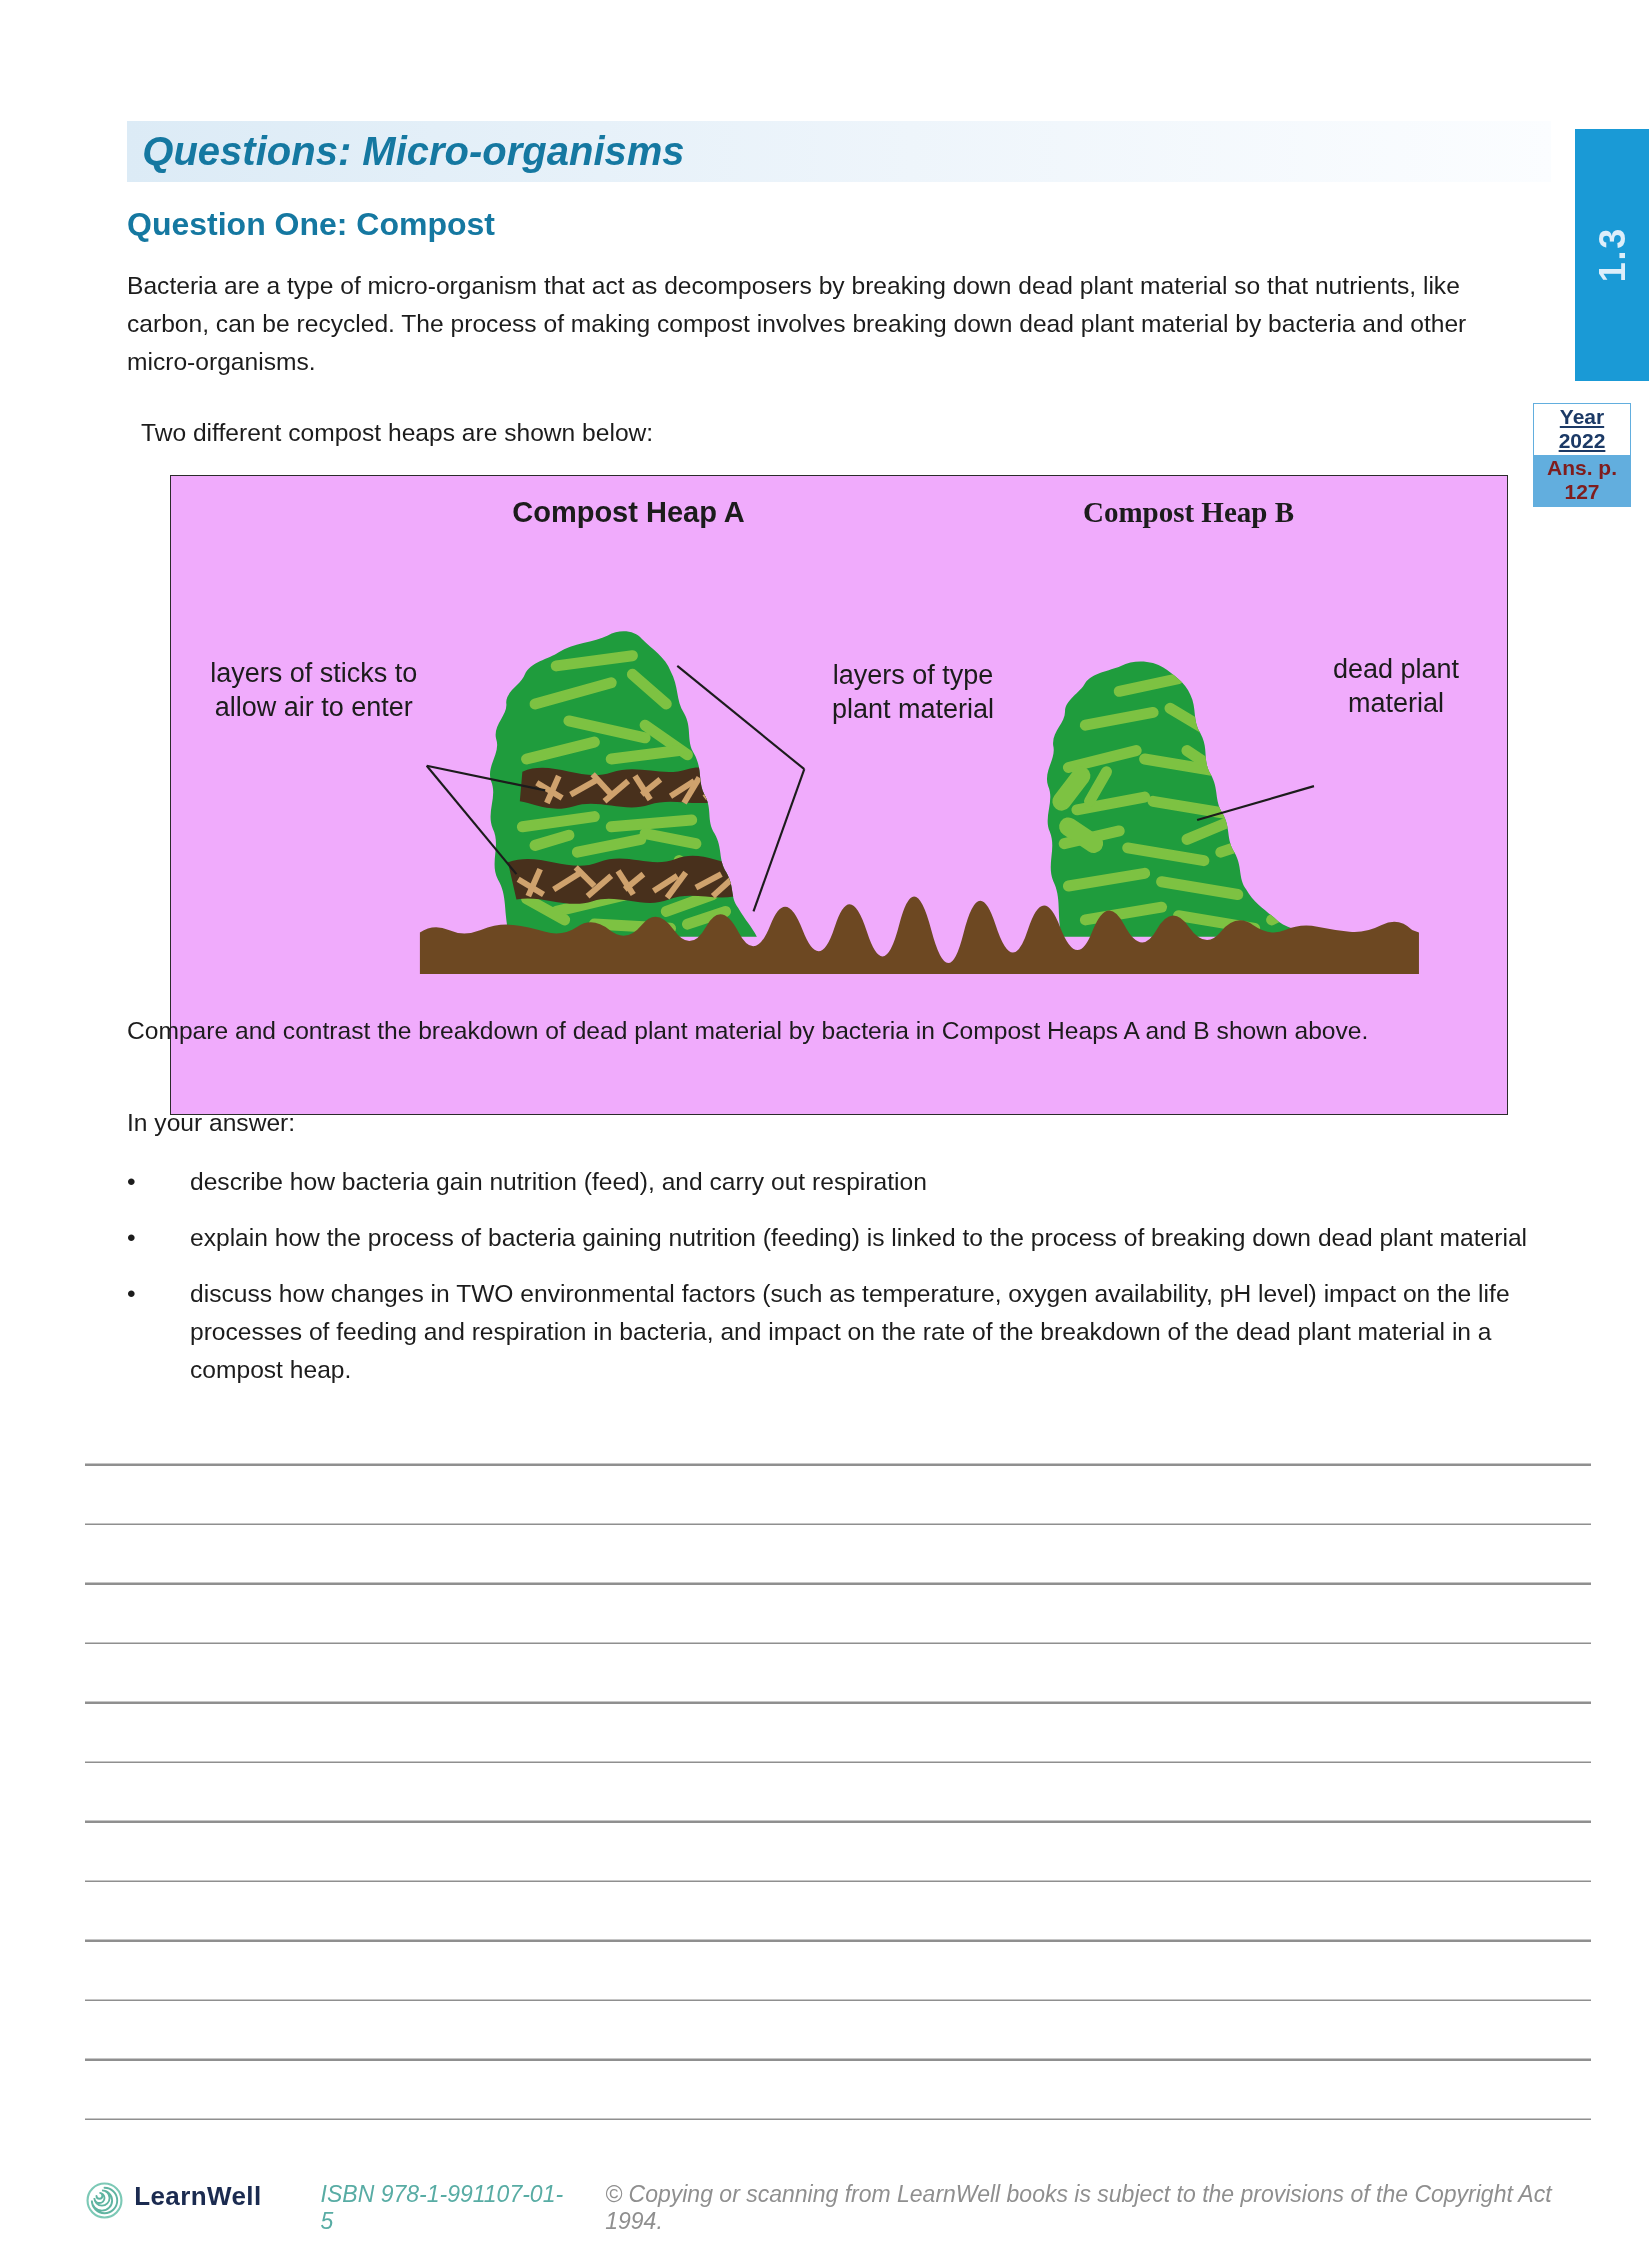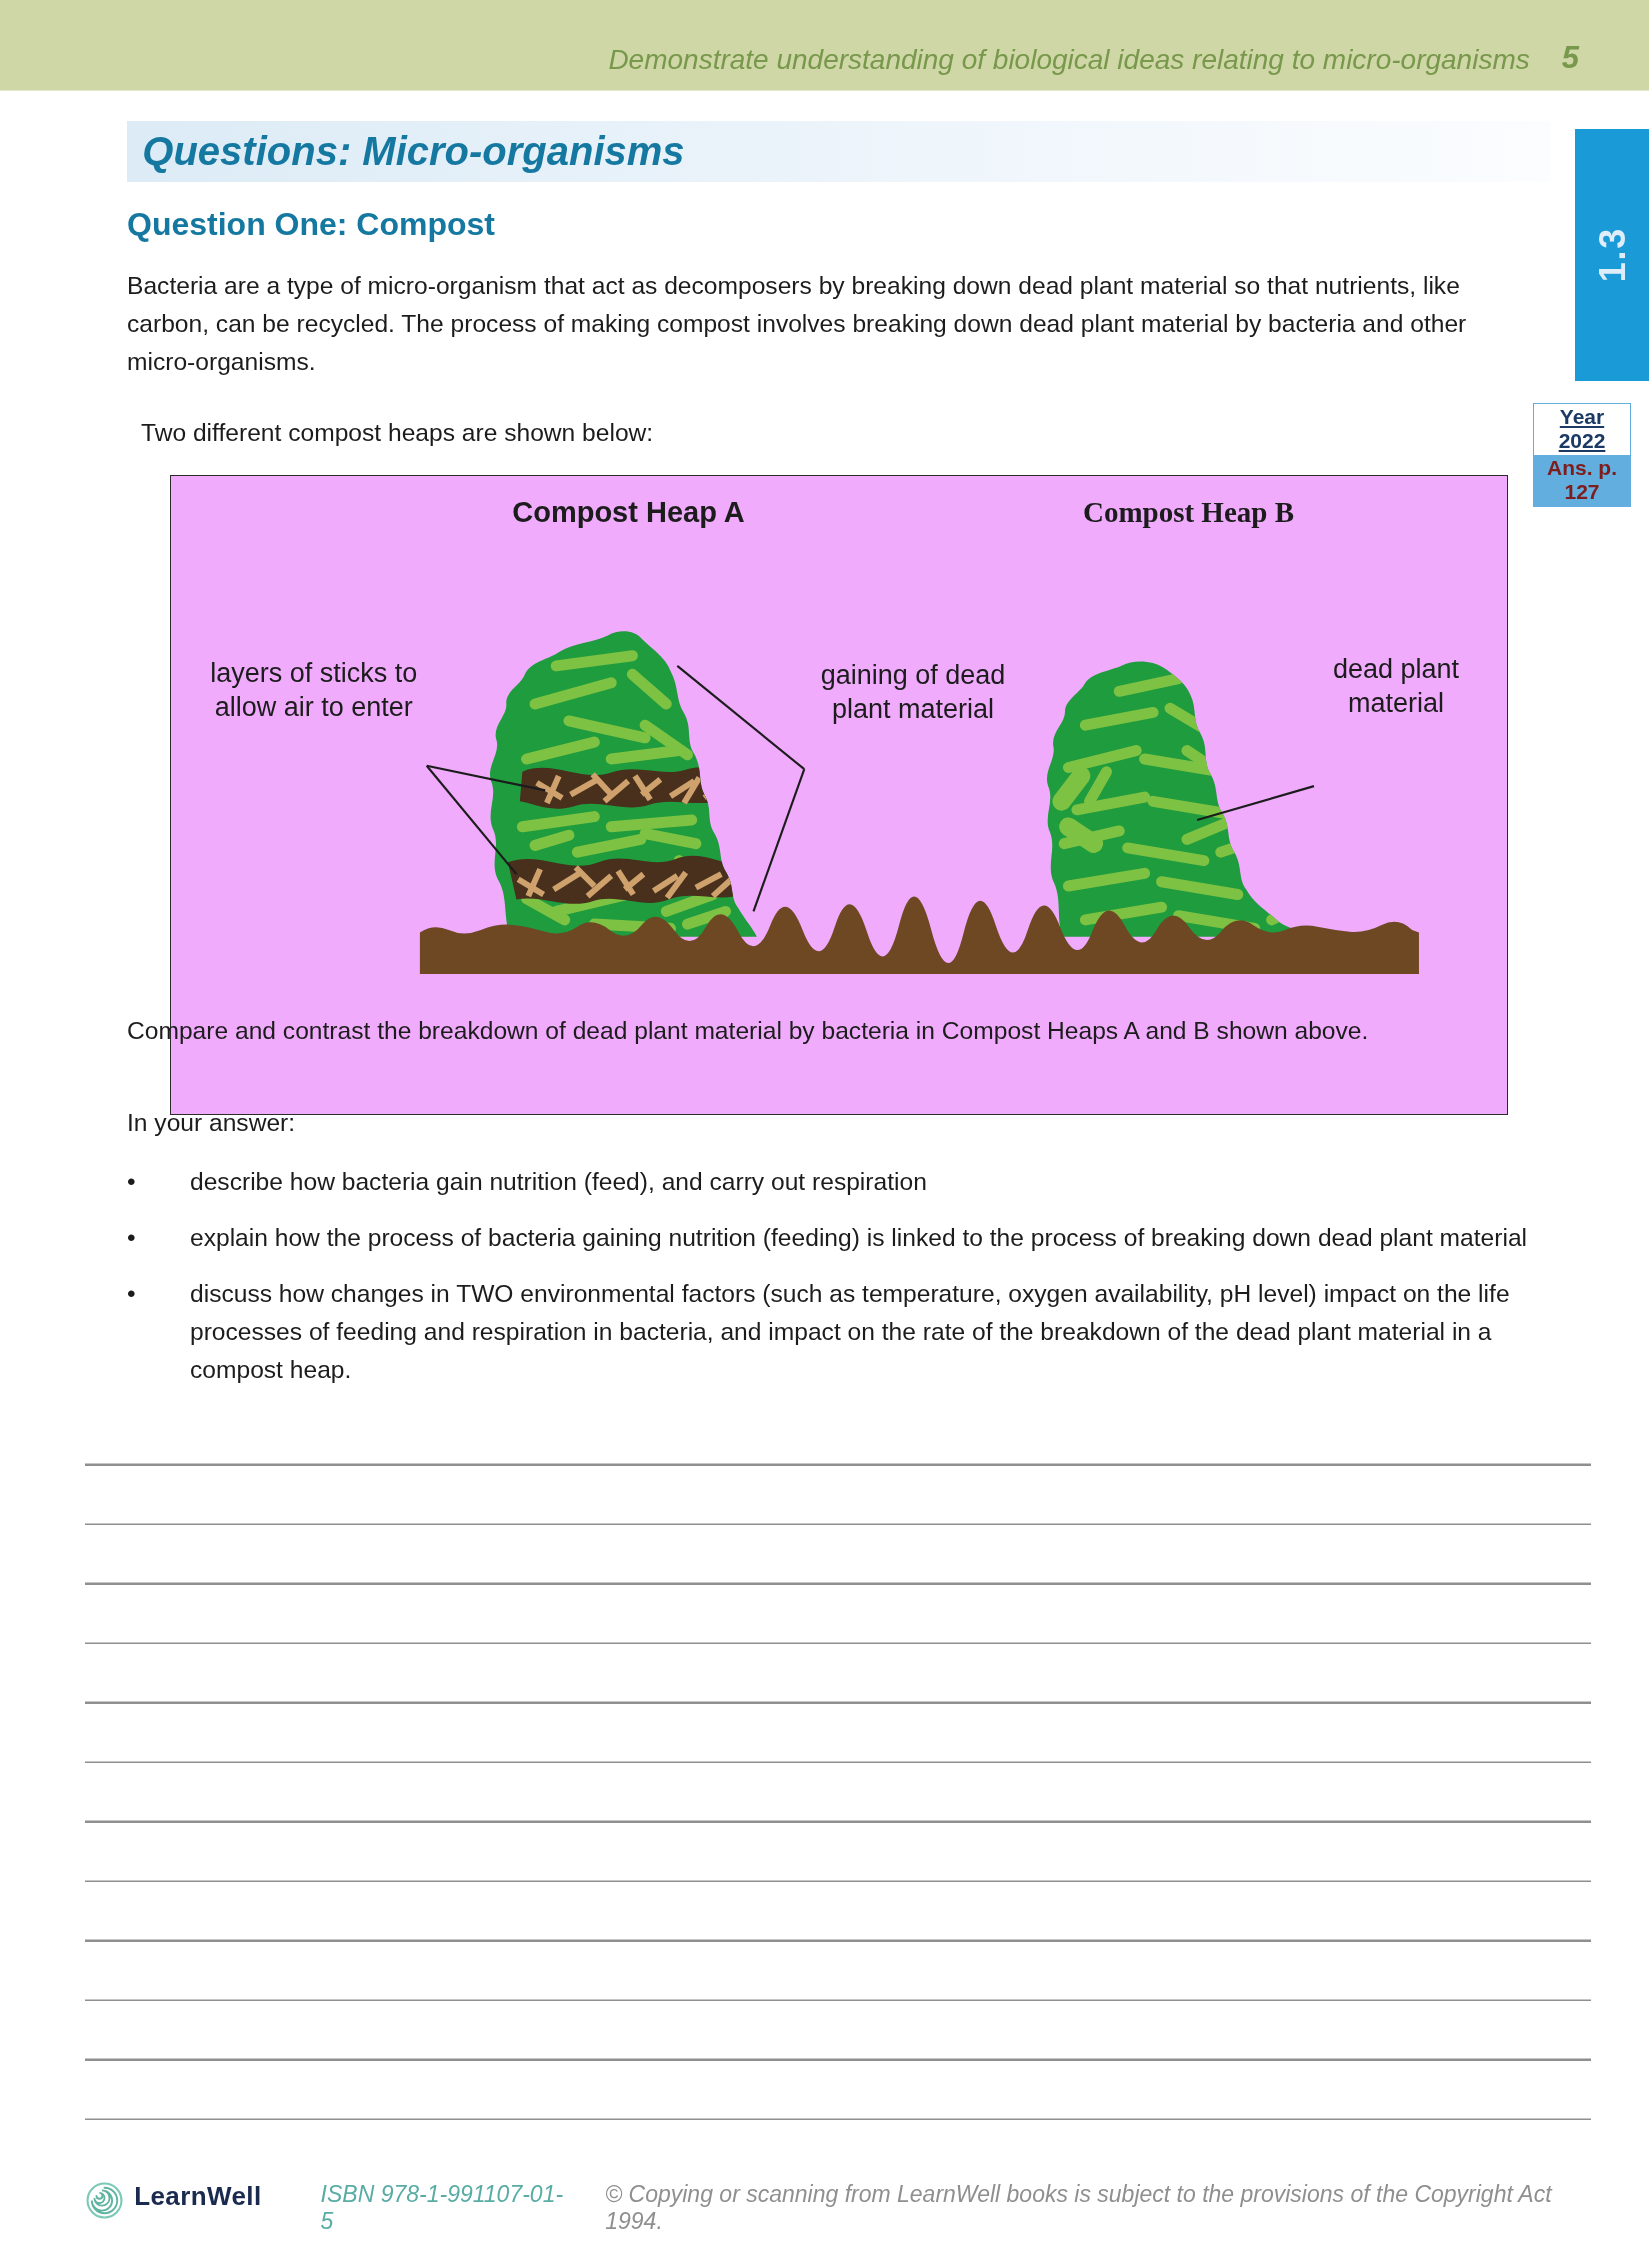--- a/index.html
+++ b/index.html
@@ -88,24 +88,20 @@
   .footer .logo{width:39px;height:39px;margin-right:10.2px;flex:0 0 auto;}
   .brand{font-size:26px;font-weight:bold;color:var(--footer-navy);letter-spacing:0.4px;margin-right:59px;}
   .isbn{font-size:23px;font-style:italic;color:var(--footer-teal);margin-right:30.5px;}
   .copyright{font-size:23px;font-style:italic;color:var(--footer-gray);}
 </style>
 </head>
 <body>
 
 <div class="page">
 
-  <div class="header-strip">
-    <span class="htitle">Demonstrate understanding of biological ideas relating to micro-organisms</span>
-    <span class="hpage">5</span>
-  </div>
 
   <div class="section-tab">
     <span>1.3</span>
   </div>
 
   <div class="banner">
     <span class="btext">Questions: Micro-organisms</span>
   </div>
 
   <div class="q-heading">Question One: Compost</div>
@@ -220,21 +216,21 @@
         <path d="M302 258 L408 386"></path>
         <path d="M748 262 L598 140"></path>
         <path d="M748 262 L688 430"></path>
         <path d="M1350 282 L1212 322"></path>
       </g>
     </svg>
 
     <div class="dg-heading a">Compost Heap A</div>
     <div class="dg-heading b">Compost Heap B</div>
     <div class="dg-label lbl-sticks">layers of sticks to allow air to enter</div>
-    <div class="dg-label lbl-dead-a">gaining of dead plant material</div>
+    <div class="dg-label lbl-dead-a">layers of type plant material</div>
     <div class="dg-label lbl-dead-b">dead plant material</div>
   </div>
 
   <div class="task-para">Compare and contrast the breakdown of dead plant material by bacteria in Compost Heaps A and B shown above.</div>
   <div class="task-intro">In your answer:</div>
 
   <div class="bullets">
     <div class="bullet-row">
       <span class="bullet-dot">•</span>
       <div class="bullet-text">describe how bacteria gain nutrition (feed), and carry out respiration</div>

